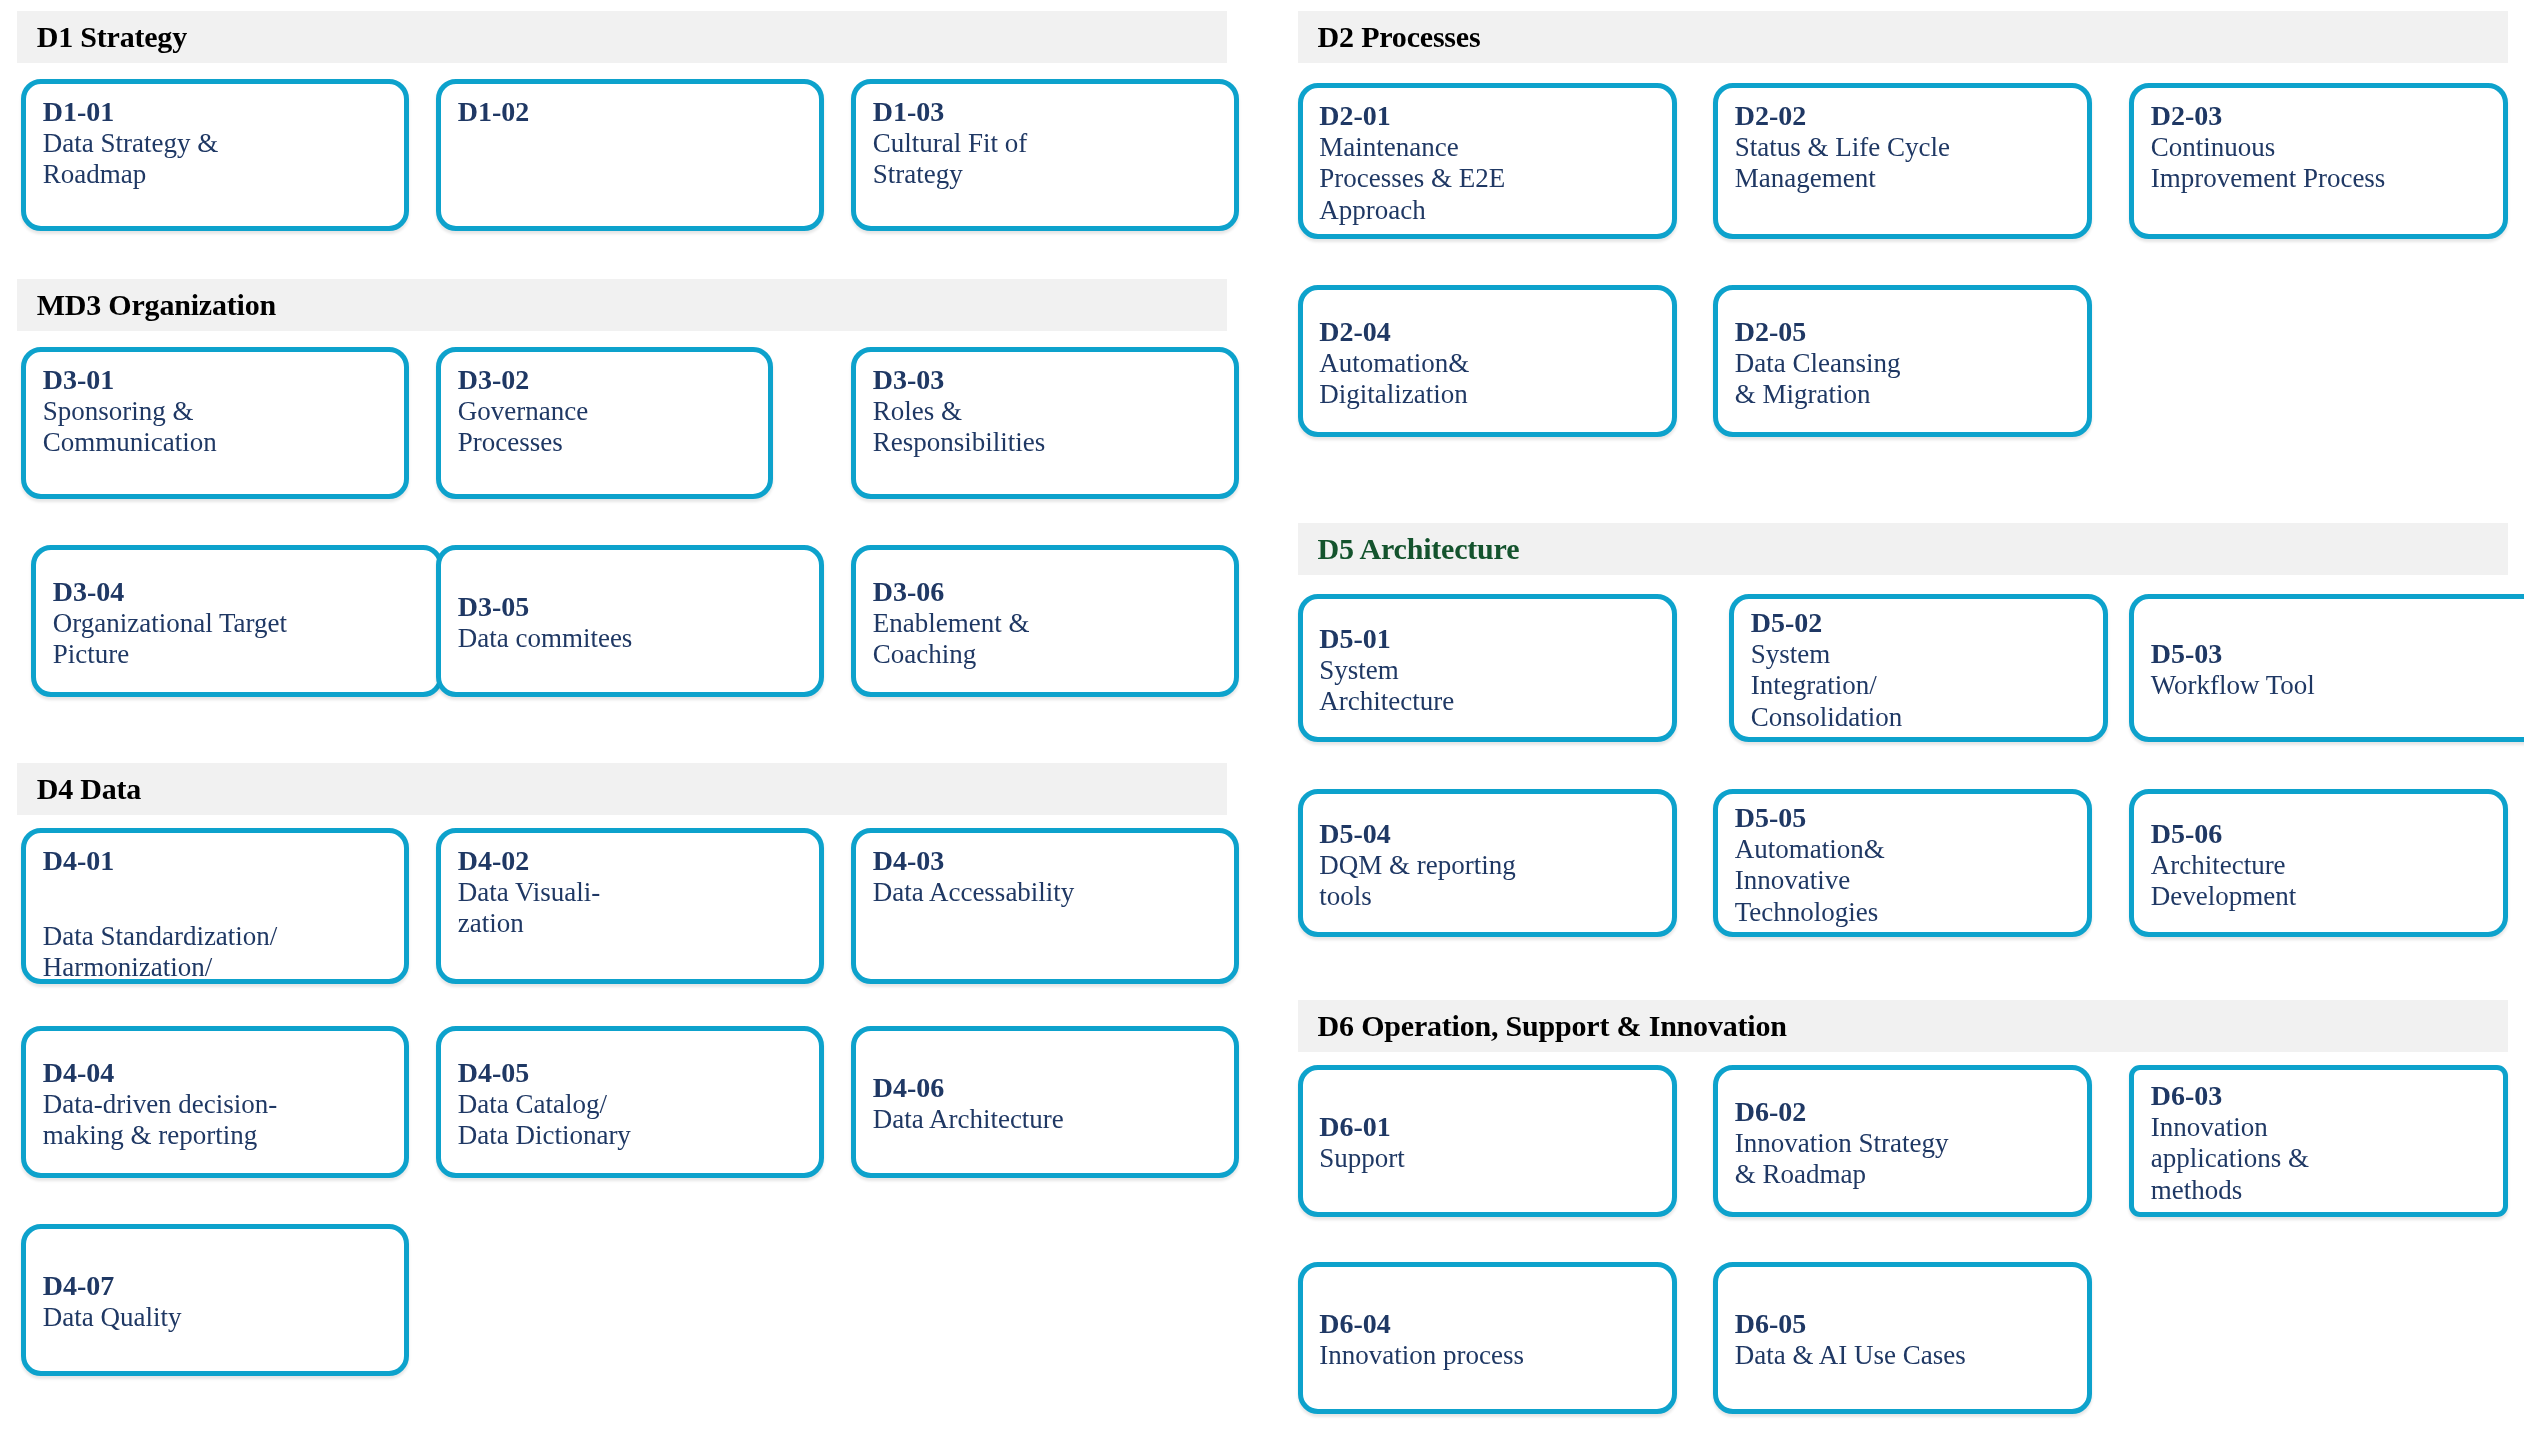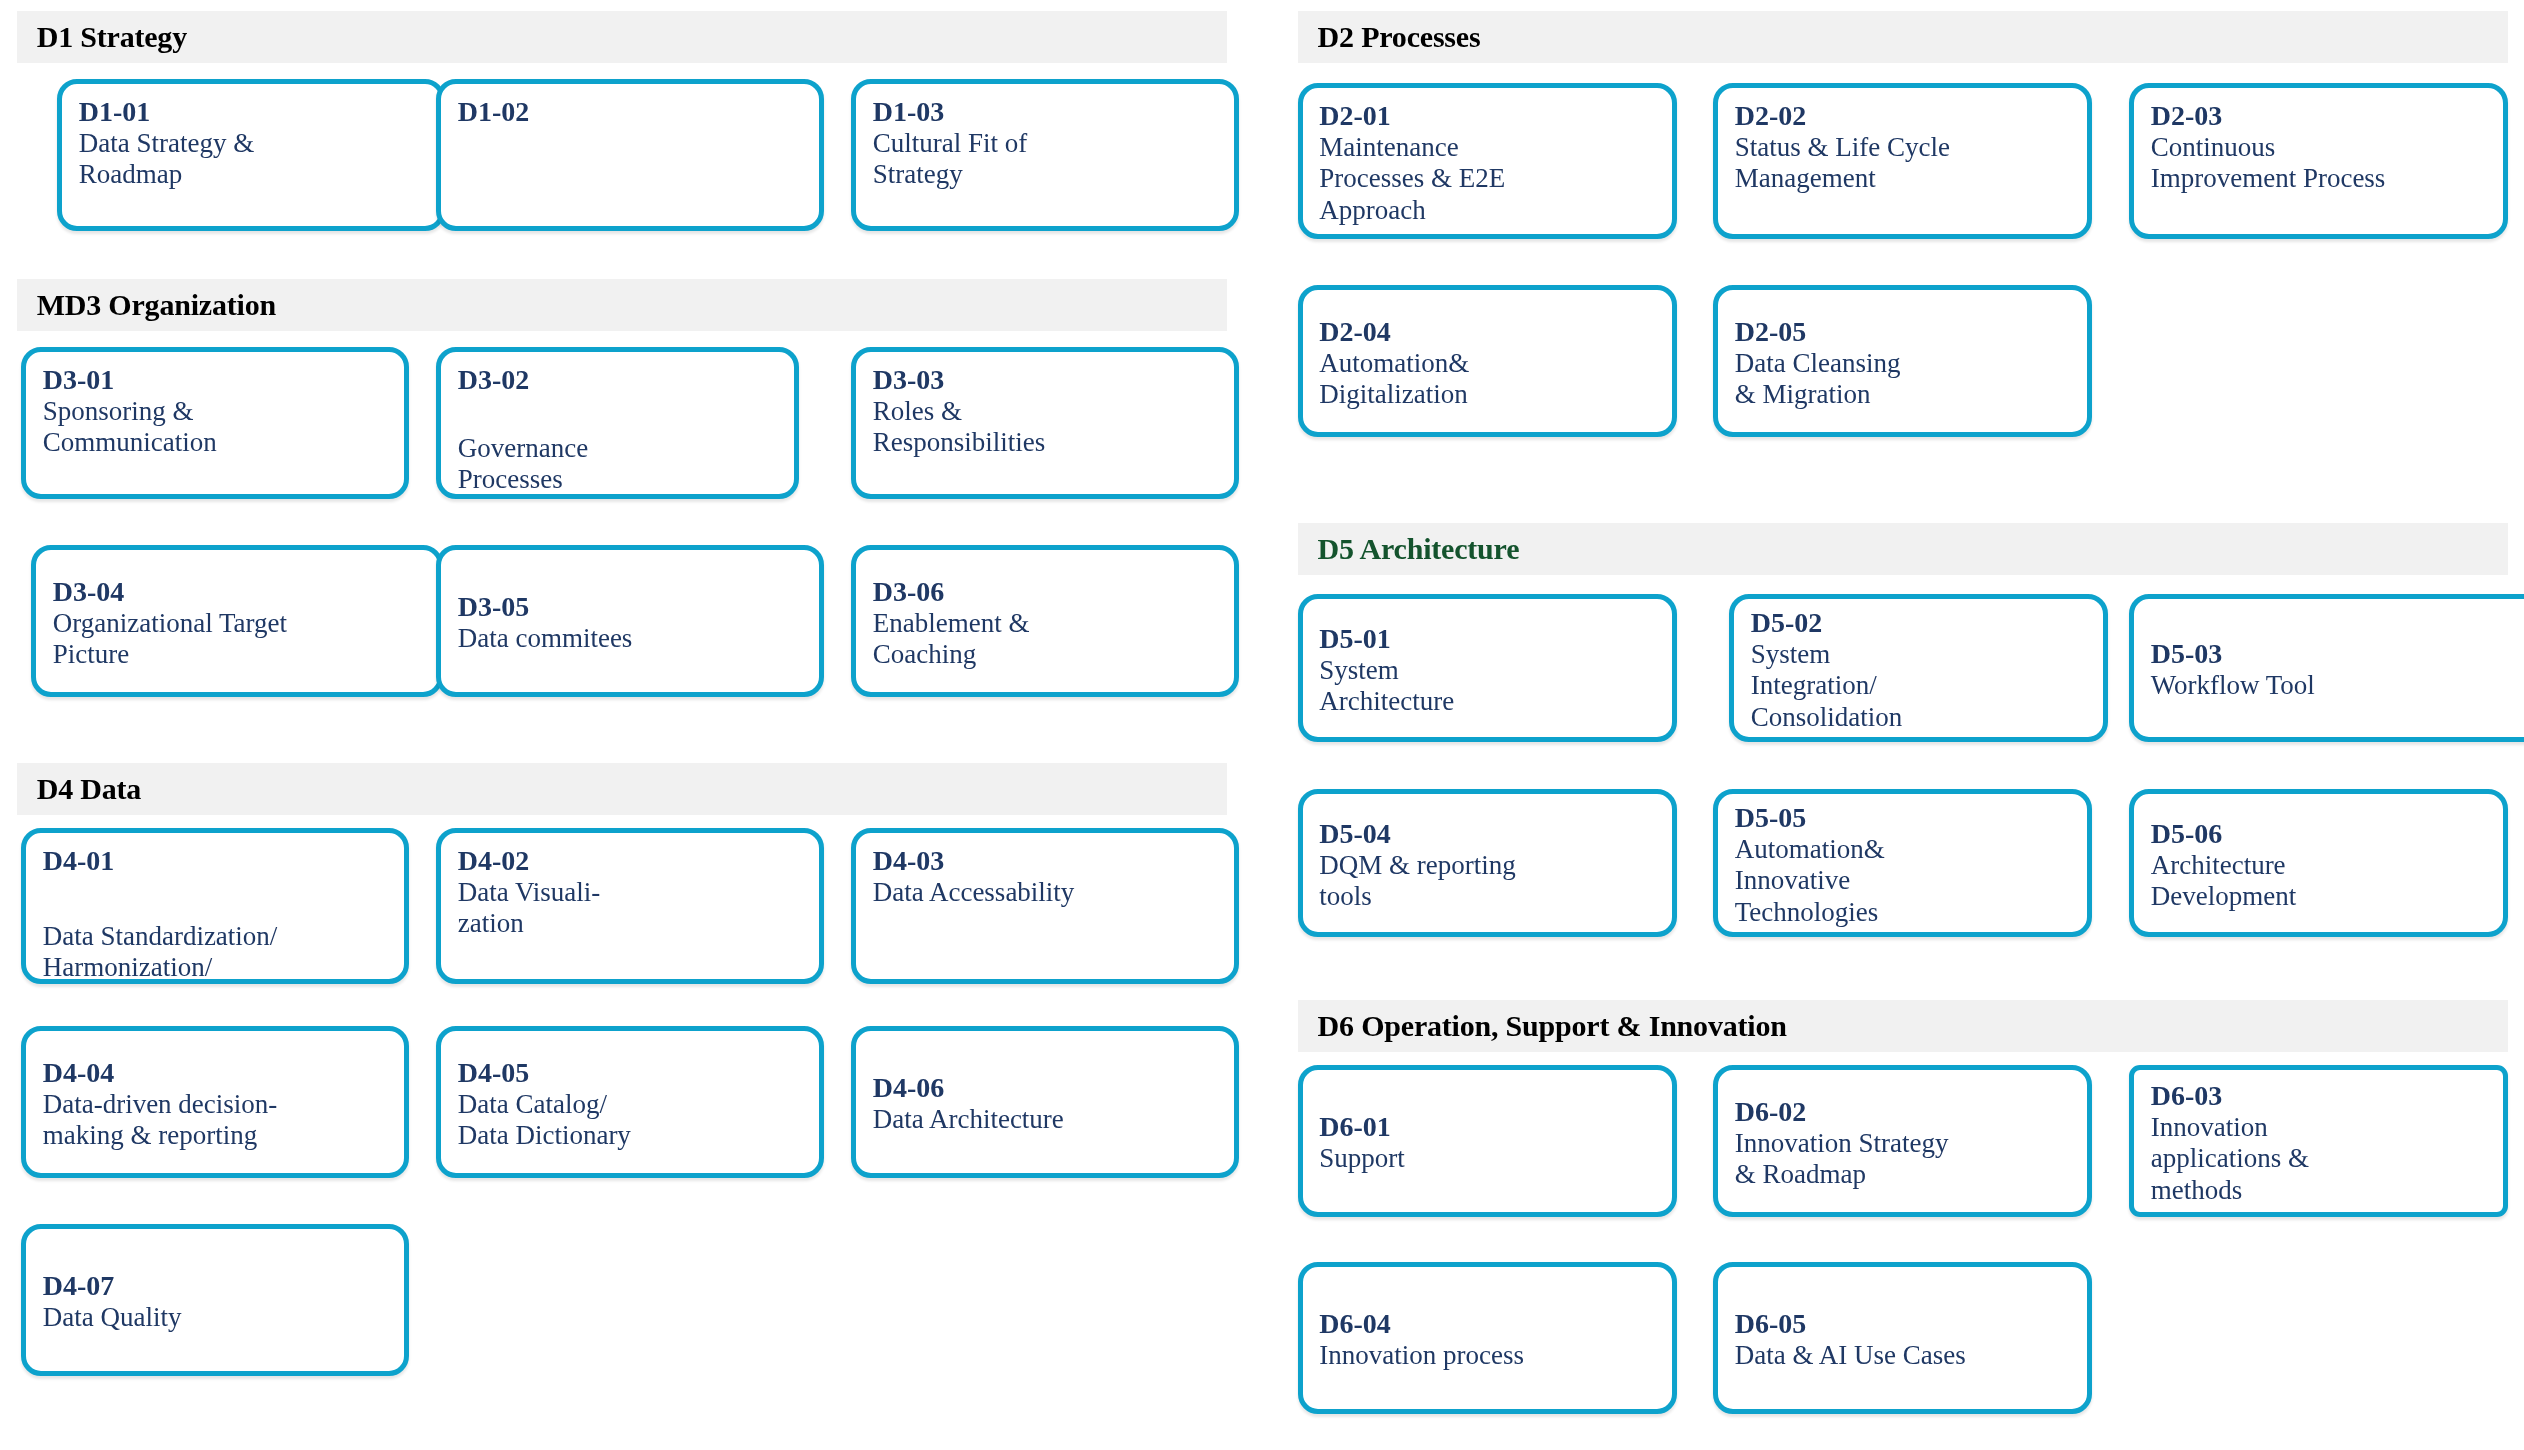--- a/index.html
+++ b/index.html
@@ -73,42 +73,42 @@
   .card.align-top { display: flex; flex-direction: column; justify-content: flex-start; }
 </style>
 </head>
 <body style="background: rgb(255, 255, 255);">
 
 <div id="board">
   <div class="column" id="col-left">
       <div class="section-header" style="position: absolute; left: 16.7px; top: 10.6px; width: 1210px; height: 52px; background: rgb(241, 241, 241); color: rgb(0, 0, 0);">
         <span class="hdr-text">D1 Strategy</span>
       </div>
-      <div class="card align-top" style="position: absolute; left: 21px; top: 79px; width: 388px; height: 152px; border-color: rgb(13, 162, 204); color: rgb(31, 56, 100); margin-left: 36px;">
+      <div class="card align-top" style="position: absolute; left: 21px; top: 79px; width: 388px; height: 152px; border-color: rgb(13, 162, 204); color: rgb(31, 56, 100);">
         <div class="card-code">D1-01</div>
         <div class="card-title">Data Strategy &amp;
 Roadmap</div>
       </div>
       <div class="card align-top" style="position: absolute; left: 436px; top: 79px; width: 388px; height: 152px; border-color: rgb(13, 162, 204); color: rgb(31, 56, 100);">
         <div class="card-code">D1-02</div>
       </div>
       <div class="card align-top" style="position: absolute; left: 851px; top: 79px; width: 388px; height: 152px; border-color: rgb(13, 162, 204); color: rgb(31, 56, 100);">
         <div class="card-code">D1-03</div>
         <div class="card-title">Cultural Fit of
 Strategy</div>
       </div>
       <div class="section-header" style="position: absolute; left: 16.7px; top: 279px; width: 1210px; height: 52px; background: rgb(241, 241, 241); color: rgb(0, 0, 0);">
         <span class="hdr-text">MD3 Organization</span>
       </div>
       <div class="card align-top" style="position: absolute; left: 21px; top: 347px; width: 388px; height: 152px; border-color: rgb(13, 162, 204); color: rgb(31, 56, 100);">
         <div class="card-code">D3-01</div>
         <div class="card-title">Sponsoring &amp;
 Communication</div>
       </div>
-      <div class="card align-top" style="position: absolute; left: 436px; top: 347px; width: 363px; height: 152px; border-color: rgb(13, 162, 204); color: rgb(31, 56, 100); gap: 37px;">
+      <div class="card align-top" style="position: absolute; left: 436px; top: 347px; width: 337px; height: 152px; border-color: rgb(13, 162, 204); color: rgb(31, 56, 100);">
         <div class="card-code">D3-02</div>
         <div class="card-title">Governance
 Processes</div>
       </div>
       <div class="card align-top" style="position: absolute; left: 851px; top: 347px; width: 388px; height: 152px; border-color: rgb(13, 162, 204); color: rgb(31, 56, 100);">
         <div class="card-code">D3-03</div>
         <div class="card-title">Roles &amp;
 Responsibilities</div>
       </div>
       <div class="card align-mid" style="position: absolute; left: 31px; top: 545px; width: 412px; height: 152px; border-color: rgb(13, 162, 204); color: rgb(31, 56, 100);">

